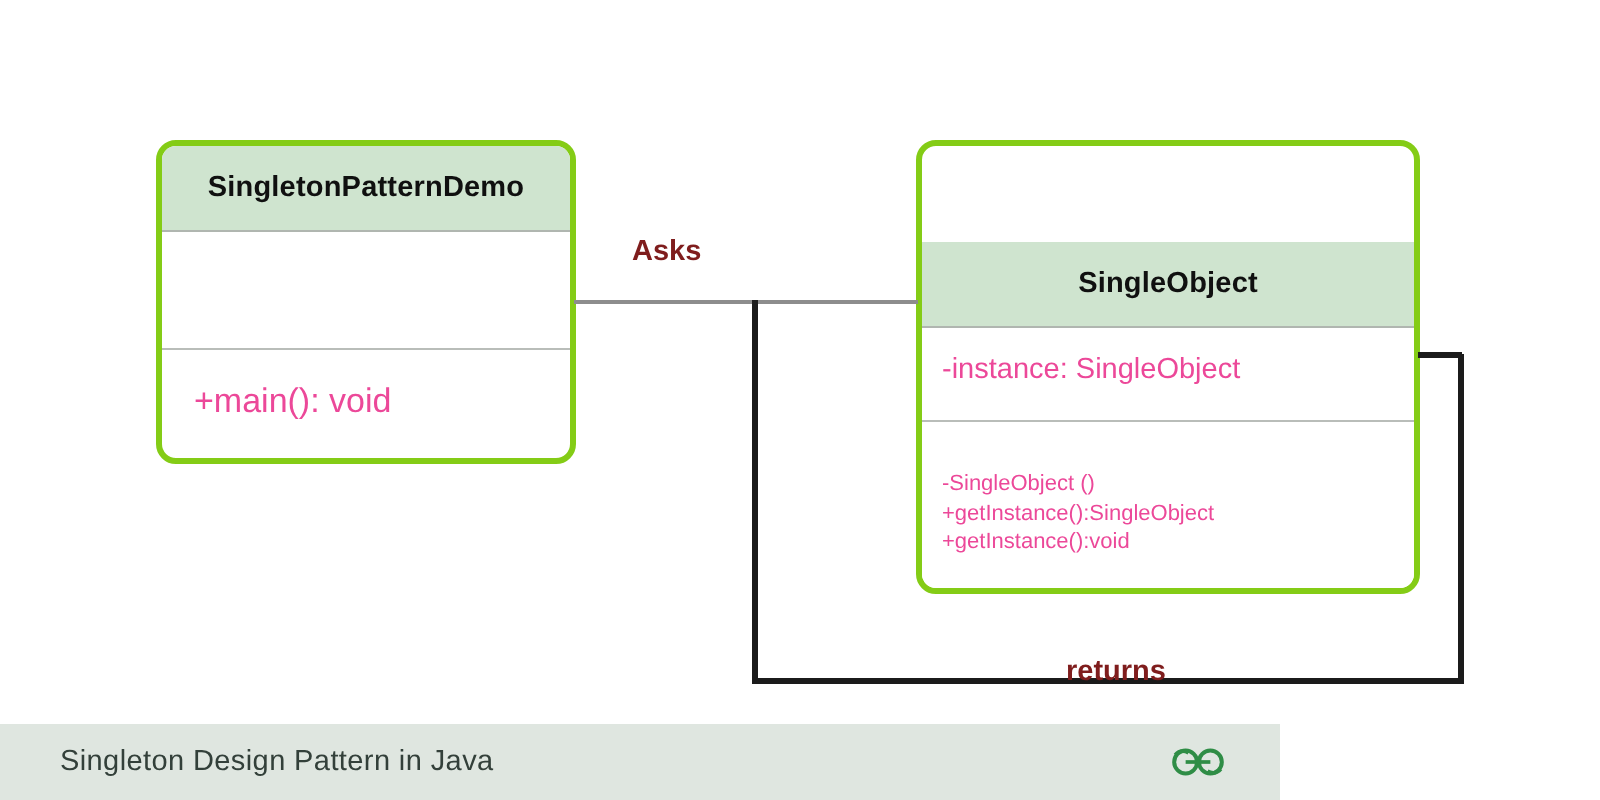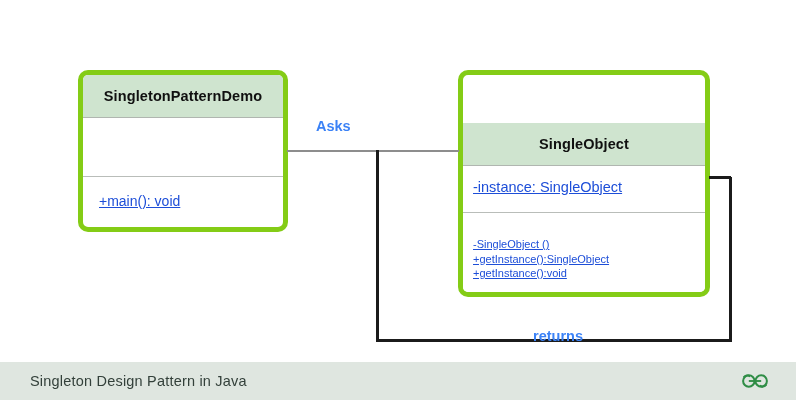--- a/index.html
+++ b/index.html
@@ -20,43 +20,42 @@
     width: 800px;
     height: 400px;
     background: #ffffff;
   }
 
   
   .uml-class {
     position: absolute;
     box-sizing: border-box;
     background: #ffffff;
-    border: 5px solid #84cc16;
+    border: 3px solid #84cc16;
     border-radius: 10px;
     overflow: hidden;
     box-shadow: 0 0 0 0 rgba(0,0,0,0);
   }
 
   .uml-header {
     background: #cfe4cf;
     border-bottom: 1px solid #b0b6b0;
     text-align: center;
     font-weight: bold;
     color: #101010;
     letter-spacing: .1px;
     display: flex;
     align-items: center;
     justify-content: center;
   }
 
   .uml-section {
     box-sizing: border-box;
     background: #ffffff;
-    color: #1d4ed8;
-    text-decoration: underline;
+    color: #ec4899;
   }
 
   .uml-section + .uml-section {
     border-top: 1px solid #b9bdb9;
   }
 
   .uml-line {
     white-space: nowrap;
     line-height: 1.32;
   }
@@ -71,21 +70,21 @@
   #class-demo .uml-header {
     height: 42px;
     font-size: 14.5px;
   }
   #class-demo .sec-attrs {
     height: 58px;
   }
   #class-demo .sec-ops {
     height: 44px;
     padding: 15px 0 0 16px;
-    font-size: 14px;
+    font-size: 17px;
   }
 
   
   #class-single {
     left: 458px;
     top: 70px;
     width: 252px;
     height: 227px;
   }
   #class-single .uml-header {
@@ -123,33 +122,33 @@
 
   
   #link-ret-v1  { left: 376px; top: 150px; height: 192px; }
   #link-ret-h   { left: 376px; top: 339px; width: 356px; }
   #link-ret-v2  { left: 729px; top: 177px; height: 164px; }
   #link-ret-h2  { left: 709px; top: 176px; width: 22px; background:#1b1b1b; height:2.5px; }
 
   .conn-label {
     position: absolute;
     font-weight: bold;
-    color: #3b82f6;
+    color: #7f1d1d;
     font-size: 14.5px;
     white-space: nowrap;
   }
   #label-asks    { left: 316px; top: 118px; }
   #label-returns { left: 533px; top: 328px; }
 
   
   #footer-bar {
     position: absolute;
     left: 0;
     top: 362px;
-    width: 796px;
+    width: 640px;
     height: 38px;
     background: #dfe6e0;
     display: flex;
     align-items: center;
     justify-content: space-between;
     padding: 0 24px 0 30px;
     box-sizing: border-box;
   }
   #footer-title {
     font-size: 14.5px;

